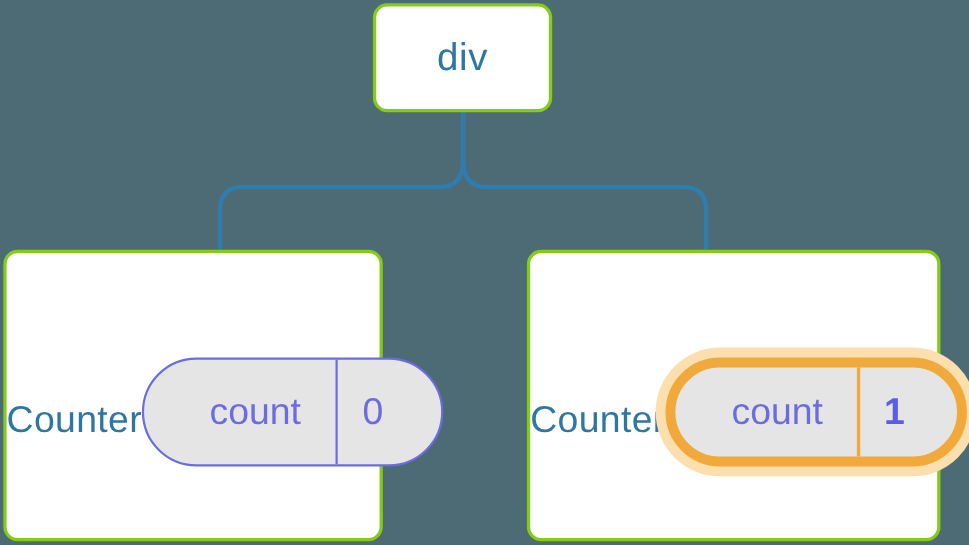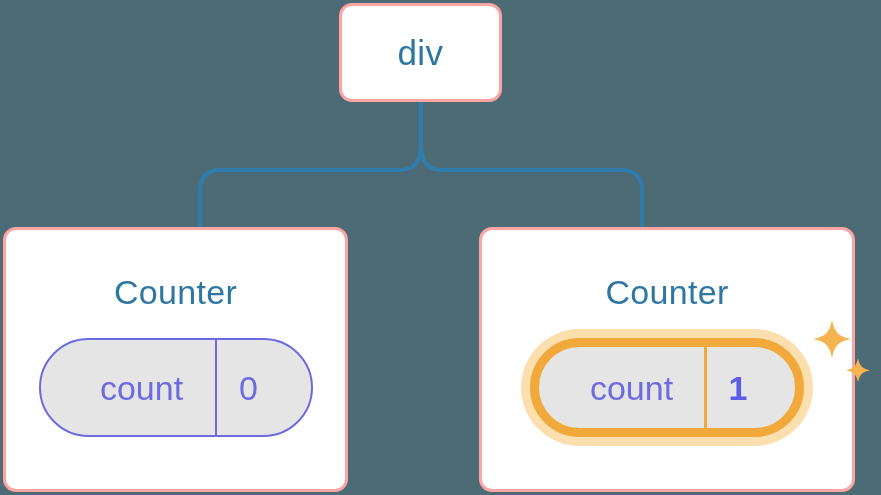--- a/index.html
+++ b/index.html
@@ -26,21 +26,21 @@
     top: 0;
     width: 881px;
     height: 495px;
     pointer-events: none;
   }
 
   
   .node {
     position: absolute;
     background: #ffffff;
-    border: 3px solid #fca5a5;
+    border: 3px solid #84cc16;
     border-radius: 13px;
     box-sizing: border-box;
     text-align: center;
   }
 
   
   #node-div {
     left: 339px;
     top: 3px;
     width: 163px;
@@ -52,21 +52,20 @@
   #node-div .node-title {
     font-size: 35px;
     color: #2f77a3;
     letter-spacing: 0.5px;
     line-height: 1;
   }
 
   
   .component-card {
     display: flex;
-    flex-direction: column;
     align-items: center;
   }
   #node-counter-left {
     left: 3px;
     top: 227px;
     width: 345px;
     height: 265px;
   }
   #node-counter-right {
     left: 479px;

